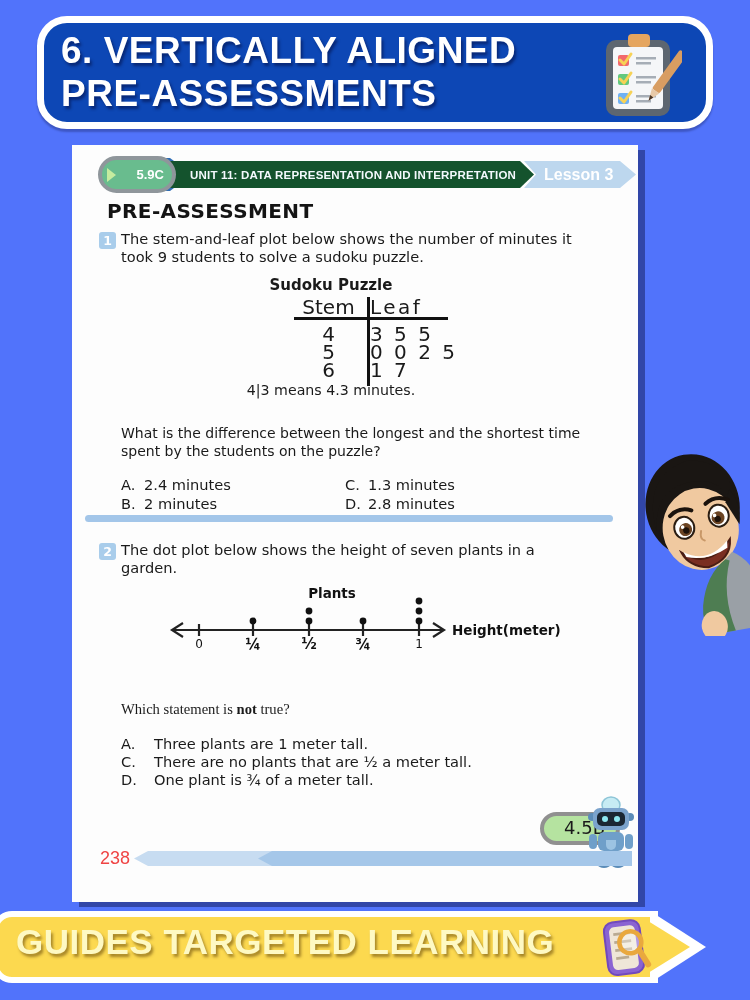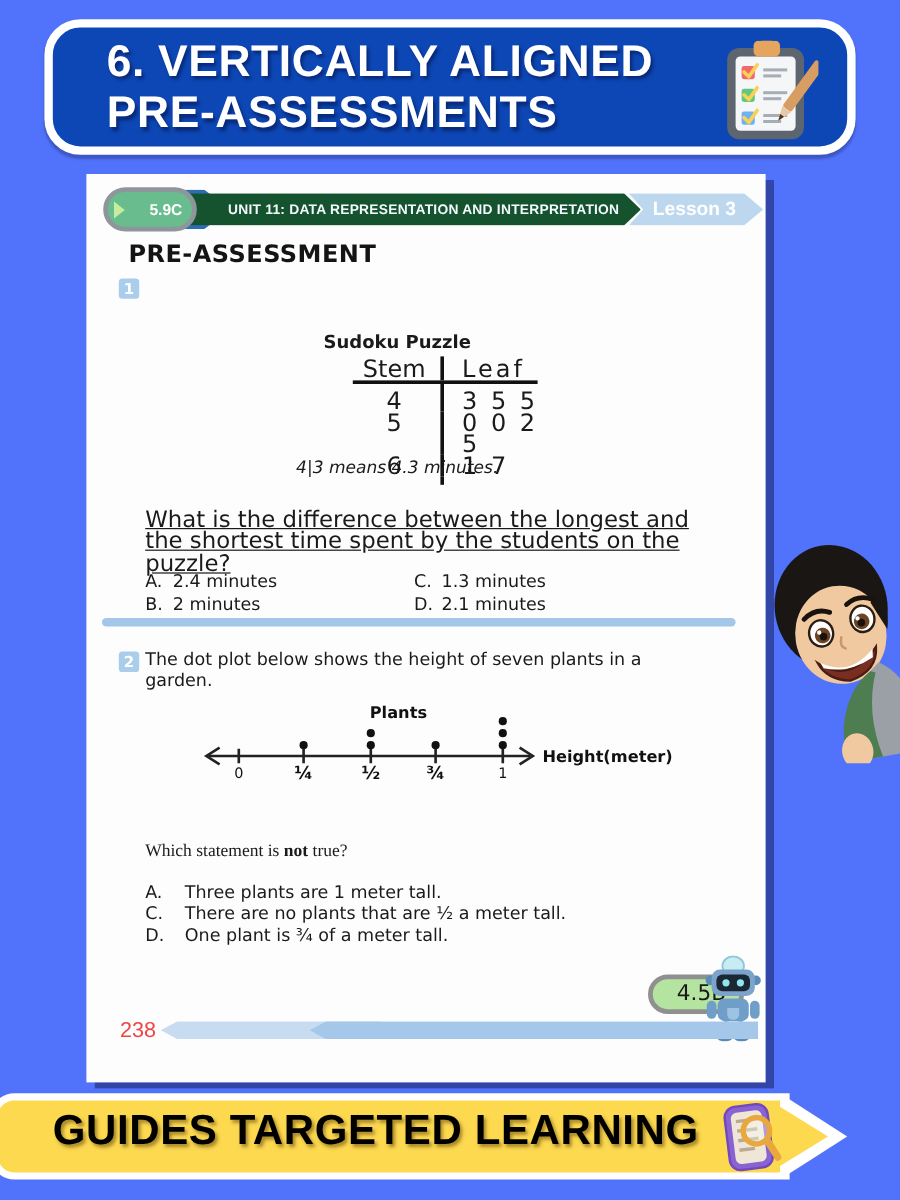--- a/index.html
+++ b/index.html
@@ -4,68 +4,68 @@
 <style>
   html,body{margin:0;padding:0;}
   #screen{position:relative;width:750px;height:1000px;background:#5173fb;overflow:hidden;
           font-family:"DejaVu Sans",sans-serif;color:#1a1a1a;}
 
   
   .top-banner{position:absolute;left:37px;top:16px;width:676px;height:113px;box-sizing:border-box;
     background:#0d47b5;border:7px solid #ffffff;border-radius:30px;box-shadow:0 3px 2px rgba(0,0,30,.25);}
   .tb-text{position:absolute;left:17px;top:6px;font-family:"Liberation Sans",sans-serif;
     font-weight:800;font-size:37px;line-height:43px;color:#fff;letter-spacing:.5px;
-    text-shadow:2px 3px 3px rgba(0,0,40,.45);margin-left:28px;}
+    text-shadow:2px 3px 3px rgba(0,0,40,.45);}
   .tb-icon{position:absolute;right:24px;top:11px;}
 
   
   .page{position:absolute;left:72px;top:145px;width:566px;height:757px;background:#fdfdfd;
     box-shadow:7px 5px 0 rgba(24,33,100,.55);}
 
   
   .hdr-unit-band{position:absolute;left:86px;top:16px;width:376px;height:27px;background:#14532d;
     clip-path:polygon(0 0,calc(100% - 14px) 0,100% 50%,calc(100% - 14px) 100%,0 100%);
     display:flex;align-items:center;}
   .hdr-unit-band span{margin-left:32px;font-family:"Liberation Sans",sans-serif;font-weight:700;
     font-size:11.5px;color:#f4f9 fd;color:#f4f9fd;letter-spacing:.2px;}
   .hdr-lesson-band{position:absolute;left:452px;top:16px;width:112px;height:27px;background:#bdd7ee;
     clip-path:polygon(0 0,calc(100% - 16px) 0,100% 50%,calc(100% - 16px) 100%,0 100%,12px 50%);
     display:flex;align-items:center;}
   .hdr-lesson-band span{margin-left:20px;font-family:"Liberation Sans",sans-serif;font-weight:700;
     font-size:16px;color:#fff;}
   .hdr-chev{position:absolute;left:72px;top:13px;width:48px;height:33px;background:#2e6cb4;
     clip-path:polygon(0 0,26px 0,100% 50%,26px 100%,0 100%);}
-  .std-pill{position:absolute;left:14px;top:11px;width:78px;height:37px;box-sizing:border-box;
+  .std-pill{position:absolute;left:26px;top:11px;width:78px;height:37px;box-sizing:border-box;
     background:#69bc8e;border:4px solid #8f969b;border-radius:19px;display:flex;align-items:center;z-index:2;}
   .std-pill .tri{width:0;height:0;border-left:9px solid #c6ec9f;border-top:7px solid transparent;
     border-bottom:7px solid transparent;margin-left:5px;}
   .std-pill span{flex:1;text-align:center;margin-right:8px;font-family:"Liberation Sans",sans-serif;
     font-weight:700;font-size:13px;color:#fff;}
 
   .page-title{position:absolute;left:35px;top:54px;font-size:20px;font-weight:600;letter-spacing:.4px;color:#141414;}
 
   .q-badge{position:absolute;width:17px;height:17px;background:#a9cdeb;border-radius:3px;
     color:#fff;font-weight:700;font-size:12.5px;text-align:center;line-height:17px;}
   .q-text{position:absolute;font-size:14.6px;line-height:18.4px;}
 
   
   .sl-title{position:absolute;left:124px;top:131px;width:270px;text-align:center;
     font-weight:700;font-size:15px;}
   .sl-table{position:absolute;left:218px;top:152px;width:170px;font-size:20px;}
   .sl-row{display:flex;line-height:18px;}
   .sl-head{line-height:20px;}
   .sl-stem{width:77px;text-align:center;}
-  .sl-leaf{border-left:3px solid #111;padding-left:15px;letter-spacing:2.5px;flex:1;}
+  .sl-leaf{border-left:3px solid #111;letter-spacing:2.5px;flex:1;}
   .sl-hline{border-bottom:3px solid #111;width:154px;margin-left:4px;}
   .sl-pad{height:5px;}
   .sl-tail{height:7px;}
   .sl-key{position:absolute;left:124px;top:237px;width:270px;text-align:center;
-    font-style:italic;font-size:14.2px;}
-
-  .q1-prompt{position:absolute;left:49px;top:279px;width:474px;font-size:19px;line-height:18.4px;text-decoration:underline;}
+    font-size:14.2px;}
+
+  .q1-prompt{position:absolute;left:49px;top:279px;width:474px;font-size:14px;line-height:18.4px;}
   .q1-options{position:absolute;left:49px;top:331px;width:480px;display:grid;
     grid-template-columns:224px 1fr;grid-auto-rows:18.5px;font-size:14.6px;}
   .q1-options .lab{display:inline-block;width:23px;}
 
   .divider{position:absolute;left:13px;top:370px;width:528px;height:7px;border-radius:4px;background:#a3c6e9;}
 
   
   .dot-plot{position:absolute;left:70px;top:440px;}
   .dot-plot text{font-family:"DejaVu Sans",sans-serif;fill:#111;}
   .dp-title{font-size:13.5px;font-weight:700;text-anchor:middle;}
@@ -97,22 +97,22 @@
   .boy{position:absolute;left:640px;top:426px;}
 
   
   .bottom-banner{position:absolute;left:-8px;top:911px;width:666px;height:72px;box-sizing:border-box;
     background:#fcd94f;border:6px solid #fff;border-radius:20px 0 0 20px;}
   .bb-arrow-white{position:absolute;left:650px;top:911px;width:56px;height:72px;background:#fff;
     clip-path:polygon(0 0,100% 50%,0 100%);}
   .bb-arrow-yellow{position:absolute;left:648px;top:921px;width:42px;height:52px;background:#fcd94f;
     clip-path:polygon(0 0,100% 50%,0 100%);}
   .bb-text{position:absolute;left:24px;top:11px;font-family:"Liberation Sans",sans-serif;
-    font-weight:800;font-size:35px;color:#000000;letter-spacing:.5px;
-    text-shadow:2px 3px 3px rgba(80,50,0,.5);margin-left:28px;}
+    font-weight:800;font-size:35px;color:#fef9c3;letter-spacing:.5px;
+    text-shadow:2px 3px 3px rgba(80,50,0,.5);}
   .bb-icon{position:absolute;left:596px;top:917px;}
 </style>
 </head>
 <body>
 
 <div id="screen">
 
   <div class="top-banner">
     <div class="tb-text">
       <div>6. VERTICALLY ALIGNED</div>
@@ -155,20 +155,21 @@
       <span>Lesson 3</span>
     </div>
     <div class="std-pill">
       <span class="tri"></span>
       <span>5.9C</span>
     </div>
 
     <div class="page-title">PRE-ASSESSMENT</div>
 
     <div class="q-badge" style="left:27px;top:87px;">1</div>
+    <div class="q-text" style="left:49px;top:85px;width:462px;">The stem-and-leaf plot below shows the number of minutes it took 9 students to solve a sudoku puzzle.</div>
 
     <div class="sl-title">Sudoku Puzzle</div>
     <div class="sl-table">
       <div class="sl-row sl-head">
         <div class="sl-stem">Stem</div>
         <div class="sl-leaf">Leaf</div>
       </div>
       <div class="sl-hline"></div>
       <div class="sl-row">
           <div class="sl-stem"></div>
@@ -192,21 +193,21 @@
         </div>
     </div>
     <div class="sl-key">4|3 means 4.3 minutes.</div>
 
     <div class="q1-prompt">What is the difference between the longest and the shortest time spent by the students on the puzzle?</div>
 
     <div class="q1-options">
       <div><span class="lab">A.</span><span>2.4 minutes</span></div>
       <div><span class="lab">C.</span><span>1.3 minutes</span></div>
       <div><span class="lab">B.</span><span>2 minutes</span></div>
-      <div><span class="lab">D.</span><span>2.1 minutes</span></div>
+      <div><span class="lab">D.</span><span>2.8 minutes</span></div>
     </div>
 
     <div class="divider"></div>
 
     <div class="q-badge" style="left:27px;top:398px;">2</div>
     <div class="q-text" style="left:49px;top:396px;width:445px;">The dot plot below shows the height of seven plants in a garden.</div>
 
     <svg class="dot-plot" width="480" height="68" viewBox="0 0 480 68">
       <text class="dp-title" x="190" y="13">Plants</text>
       <line class="dp-stroke" x1="32" y1="45" x2="300" y2="45"></line>

